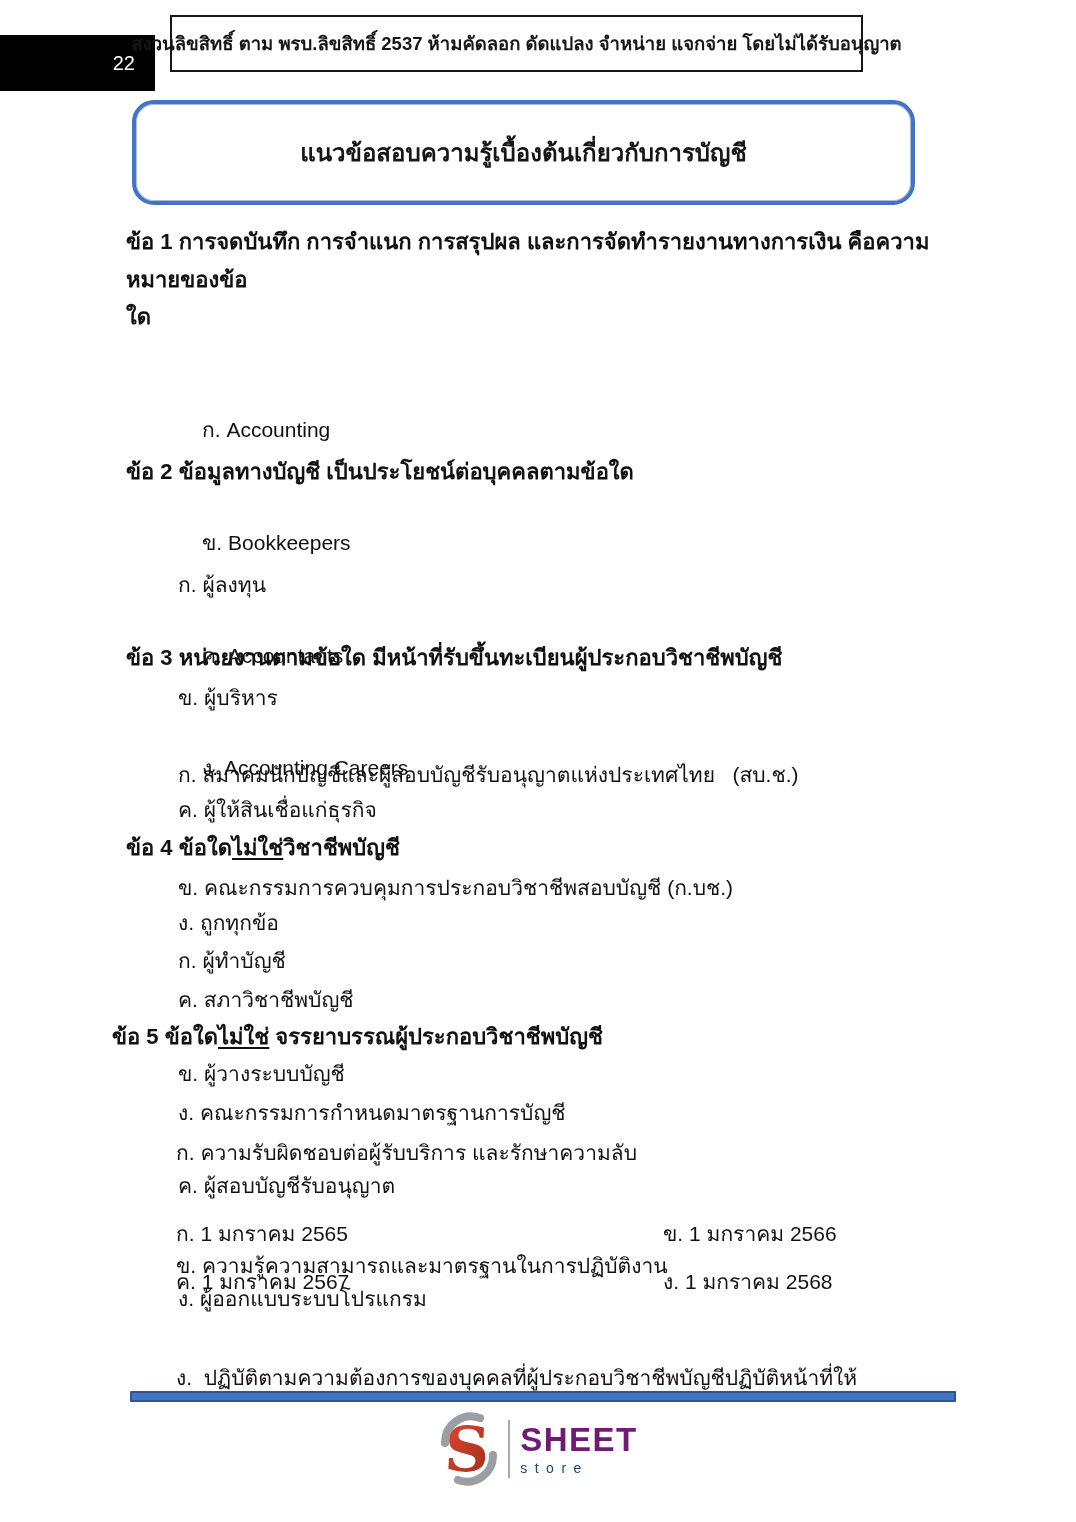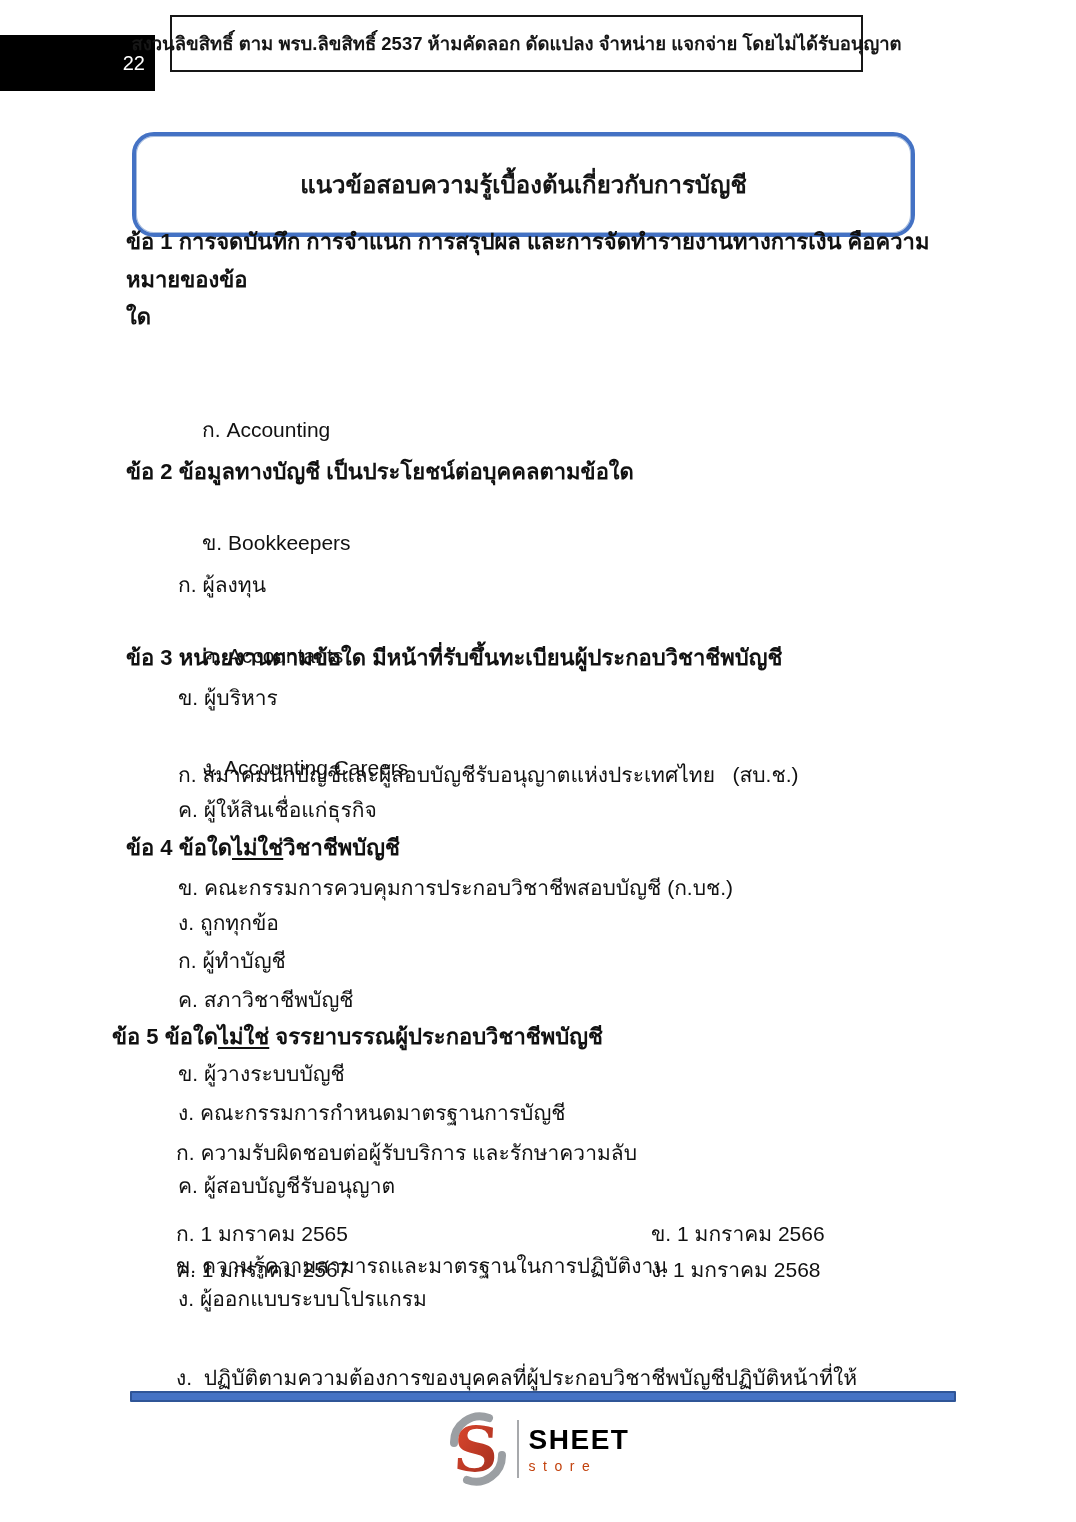--- a/index.html
+++ b/index.html
@@ -5,67 +5,66 @@
   html,body{margin:0;padding:0;background:#e9e9e9;}
   .page{
     position:relative;width:1076px;height:1522px;background:#ffffff;
     font-family:"Liberation Sans","DejaVu Sans",sans-serif;color:#111;
     margin:0 auto;overflow:hidden;
   }
   
   .page-number-box{
     position:absolute;left:0;top:35px;width:155px;height:56px;background:#000;
     display:flex;align-items:center;justify-content:flex-end;
-    padding-right:10px;box-sizing:border-box;
+    padding-right:20px;box-sizing:border-box;
   }
   .page-number-box span{color:#fff;font-size:20px;}
   
   .copyright-box{
     position:absolute;left:170px;top:15px;width:693px;height:57px;
     border:2px solid #161616;box-sizing:border-box;
     display:flex;align-items:center;justify-content:center;
     font-size:18.5px;color:#161616;white-space:nowrap;font-weight:bold;
   }
   
   .title-box{
     position:absolute;left:132px;top:100px;width:783px;height:105px;
     border:4px solid #4472C4;border-radius:22px;box-sizing:border-box;
     display:flex;align-items:center;justify-content:center;
     font-size:24px;font-weight:bold;color:#161616;
     box-shadow:inset 0 0 0 1px #a9bede;
-    margin-top:32px;
   }
   
   .q{position:absolute;left:126px;width:828px;}
   .q5{left:112px;}
   .qh{font-size:22px;font-weight:bold;line-height:37.6px;white-space:pre-wrap;}
   .q6 .qh{line-height:36px;}
   .opts{font-size:21px;line-height:37.6px;white-space:pre-wrap;}
   .indent-lg{padding-left:76px;}
   .indent{padding-left:52px;}
   .q5 .opts{padding-left:64px;}
   .mt4{margin-top:4px;}
   .mt3{margin-top:3px;}
   .u{text-decoration:underline;text-underline-offset:3px;}
   .q6opts{display:grid;grid-template-columns:475px 1fr;padding-left:50px;
-          font-size:21px;line-height:36px;margin-top:6px;white-space:pre-wrap;}
+          font-size:21px;line-height:36px;margin-top:6px;white-space:pre-wrap;gap:12px;}
   
   .footer-bar{
     position:absolute;left:130px;top:1391px;width:826px;height:11px;
     background:#4472C4;border:2px solid #2F5597;box-sizing:border-box;border-radius:1px;
   }
   .footer-logo{
     position:absolute;left:0;top:1411px;width:1076px;
     display:flex;justify-content:center;align-items:flex-start;
   }
   .logo{display:flex;align-items:center;}
   .logo-divider{width:2px;height:58px;background:#a7a9ac;margin:0 10px 0 8px;}
   .logo-text{display:flex;flex-direction:column;}
-  .brand{font-size:28px;font-weight:bold;color:#000000;letter-spacing:1.5px;line-height:1;}
-  .brand-sub{font-size:14px;color:#c2410c;letter-spacing:7.5px;margin-top:5px;line-height:1;}
+  .brand{font-size:33px;font-weight:bold;color:#701a75;letter-spacing:1.5px;line-height:1;}
+  .brand-sub{font-size:14px;color:#0c4a6e;letter-spacing:7.5px;margin-top:5px;line-height:1;}
 </style>
 </head>
 <body>
 
 <div class="page">
 
   <div class="page-number-box">
     <span>22</span>
   </div>
 

